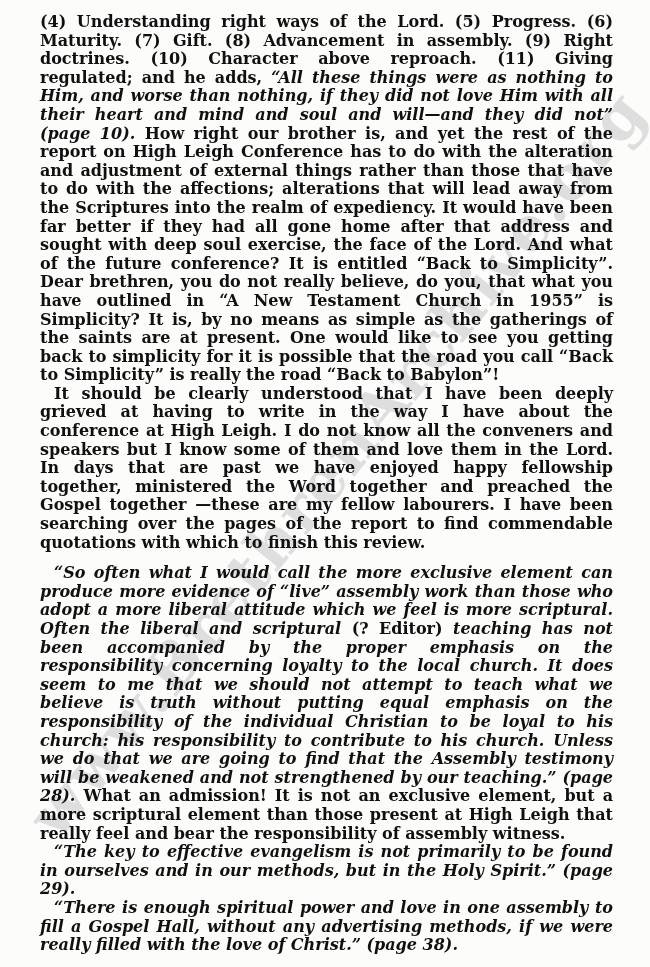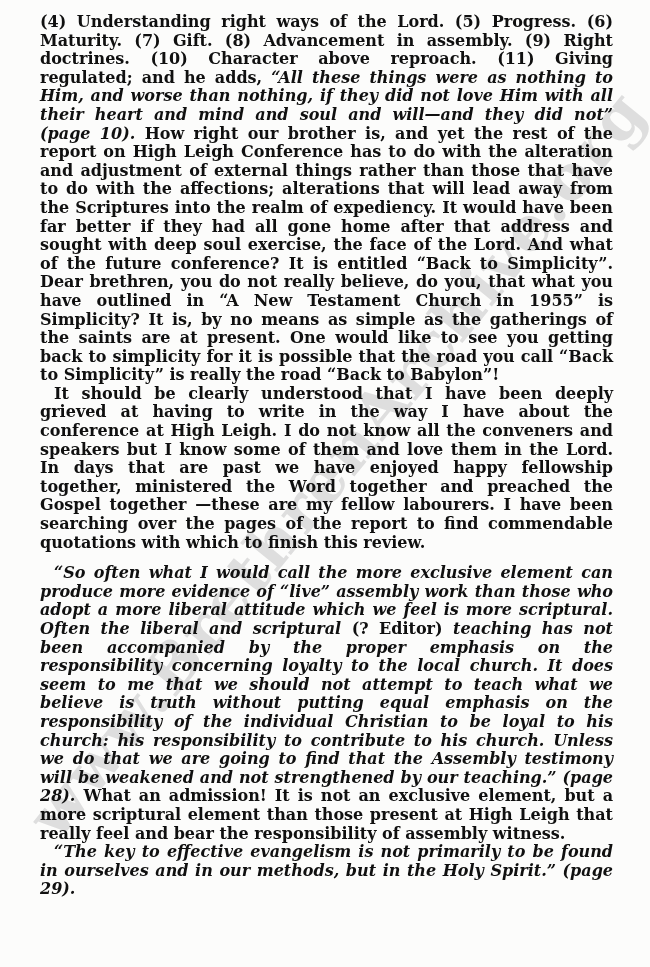--- a/index.html
+++ b/index.html
@@ -56,15 +56,16 @@
   <div class="text-block">
 
     <p class="para"><span class="rm">(4) Understanding right ways of the Lord. (5) Progress. (6) Maturity. (7) Gift. (8) Advancement in assembly. (9) Right doctrines. (10) Character above reproach. (11) Giving regulated; and he adds, </span><span class="it">“All these things were as nothing to Him, and worse than nothing, if they did not love Him with all their heart and mind and soul and will—and they did not” (page 10).</span><span class="rm"> How right our brother is, and yet the rest of the report on High Leigh Conference has to do with the alteration and adjustment of external things rather than those that have to do with the affections; alterations that will lead away from the Scriptures into the realm of expediency. It would have been far better if they had all gone home after that address and sought with deep soul exercise, the face of the Lord. And what of the future conference? It is entitled “Back to Simplicity”. Dear brethren, you do not really believe, do you, that what you have outlined in “A New Testament Church in 1955” is Simplicity? It is, by no means as simple as the gatherings of the saints are at present. One would like to see you getting back to simplicity for it is possible that the road you call “Back to Simplicity” is really the road “Back to Babylon”!</span></p>
 
     <p class="para indent gap-lg"><span class="rm">It should be clearly understood that I have been deeply grieved at having to write in the way I have about the conference at High Leigh. I do not know all the conveners and speakers but I know some of them and love them in the Lord. In days that are past we have enjoyed happy fellowship together, ministered the Word together and preached the Gospel together —these are my fellow labourers. I have been searching over the pages of the report to find commendable quotations with which to finish this review.</span></p>
 
     <p class="para indent gap-sm"><span class="it">“So often what I would call the more exclusive element can produce more evidence of “live” assembly work than those who adopt a more liberal attitude which we feel is more scriptural. Often the liberal and scriptural </span><span class="rm">(? Editor)</span><span class="it"> teaching has not been accompanied by the proper emphasis on the responsibility concerning loyalty to the local church. It does seem to me that we should not attempt to teach what we believe is truth without putting equal emphasis on the responsibility of the individual Christian to be loyal to his church: his responsibility to contribute to his church. Unless we do that we are going to find that the Assembly testimony will be weakened and not strengthened by our teaching.” (page 28).</span><span class="rm"> What an admission! It is not an exclusive element, but a more scriptural element than those present at High Leigh that really feel and bear the responsibility of assembly witness.</span></p>
 
     <p class="para indent"><span class="it">“The key to effective evangelism is not primarily to be found in ourselves and in our methods, but in the Holy Spirit.” (page 29).</span></p>
 
+    <p class="para indent"><span class="it">“There is enough spiritual power and love in one assembly to fill a Gospel Hall, without any advertising methods, if we were really filled with the love of Christ.” (page 38).</span></p>
 
   </div>
 </div>
 
 </body></html>

